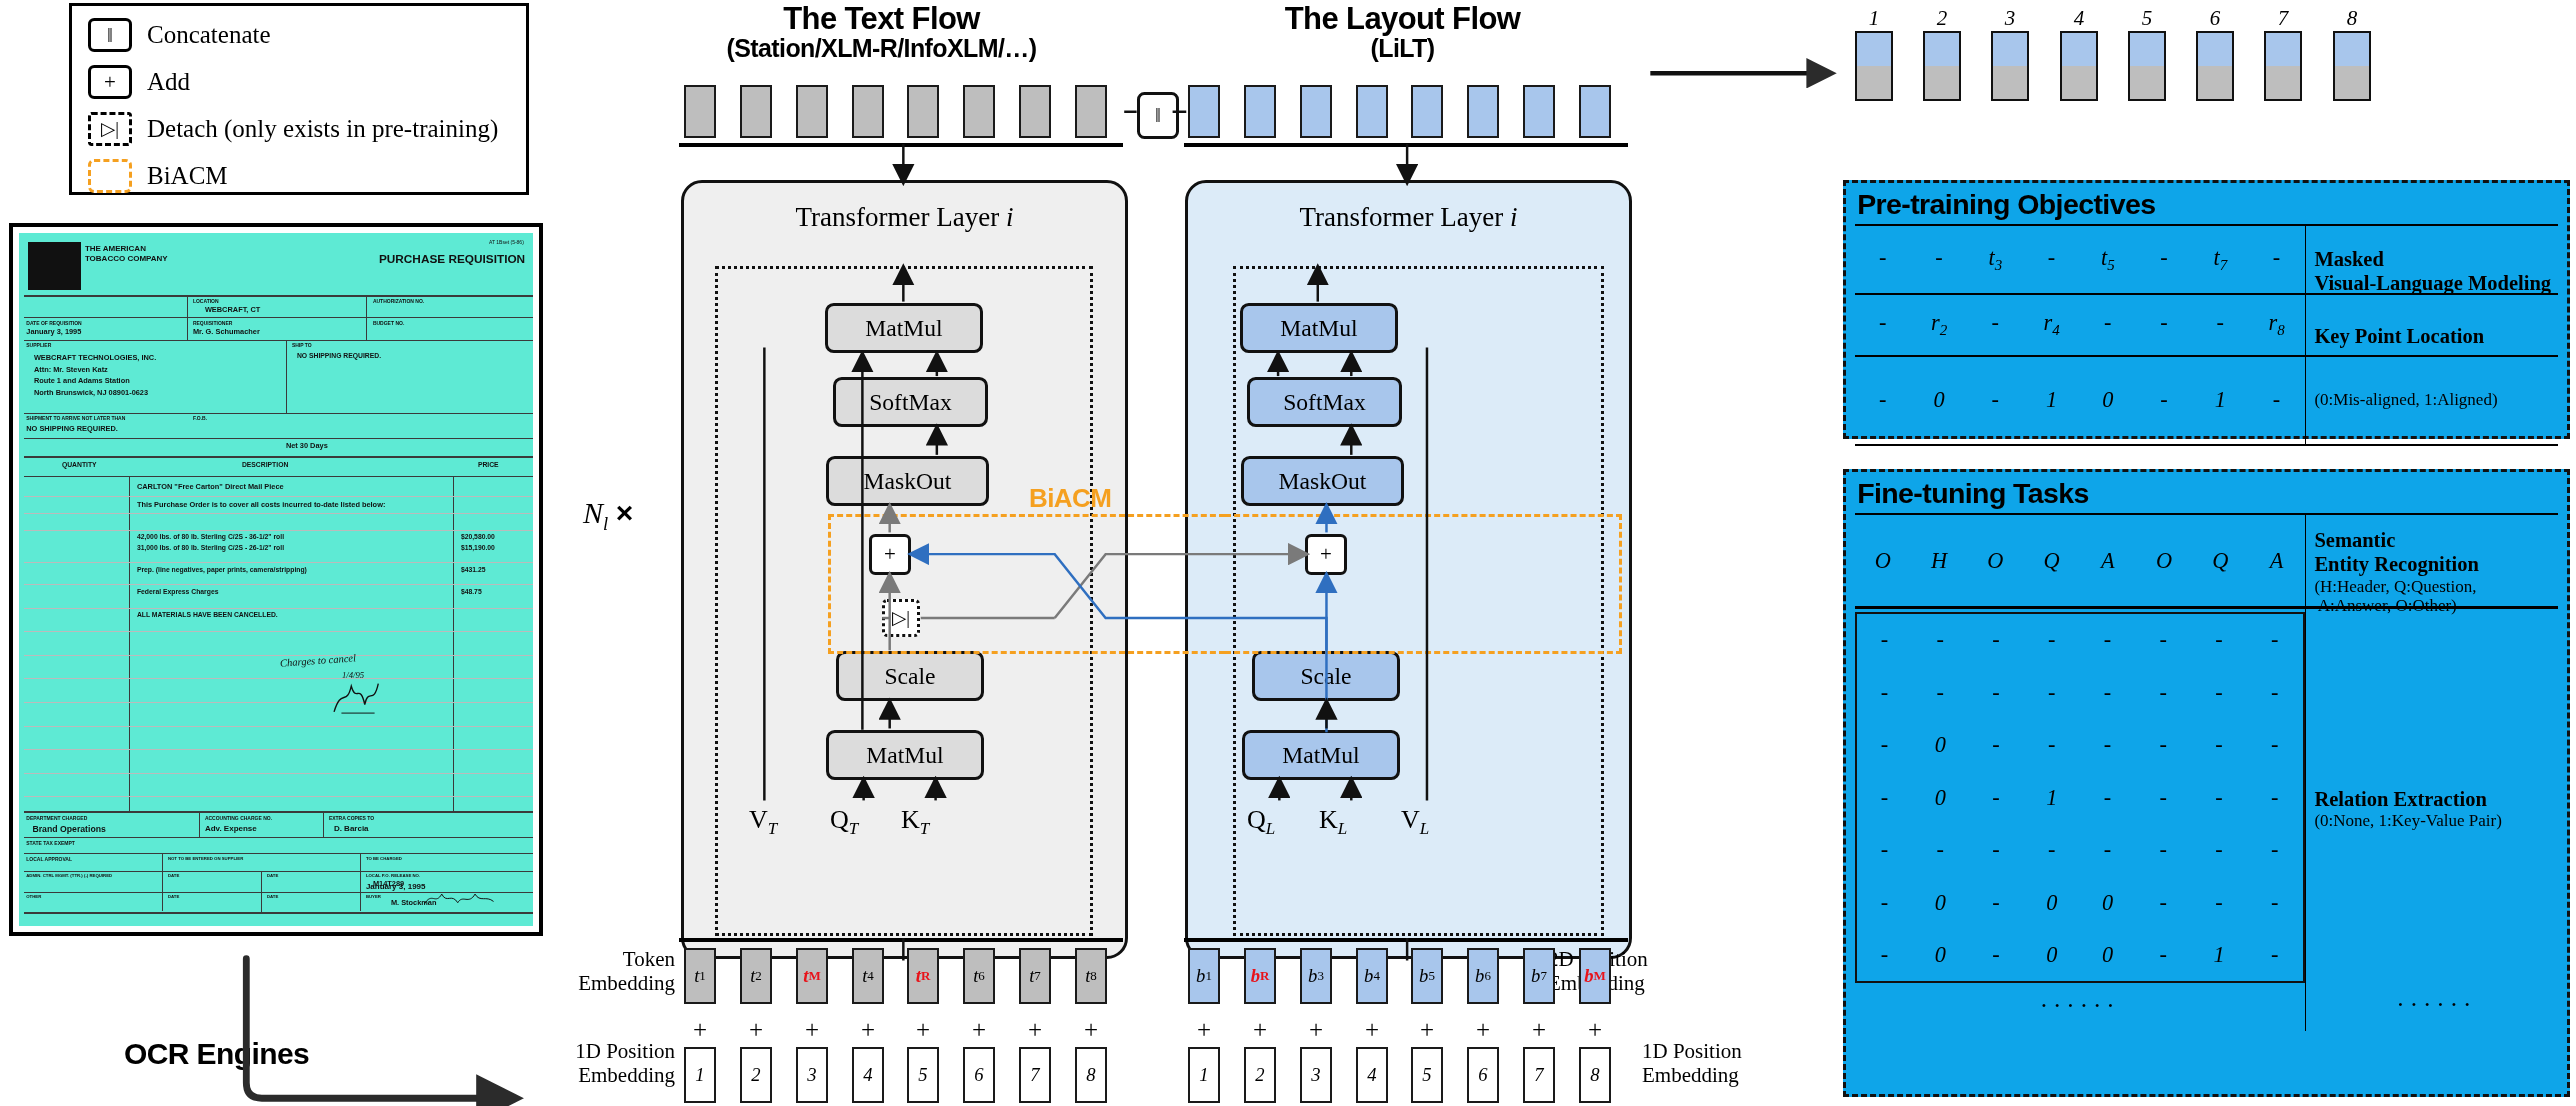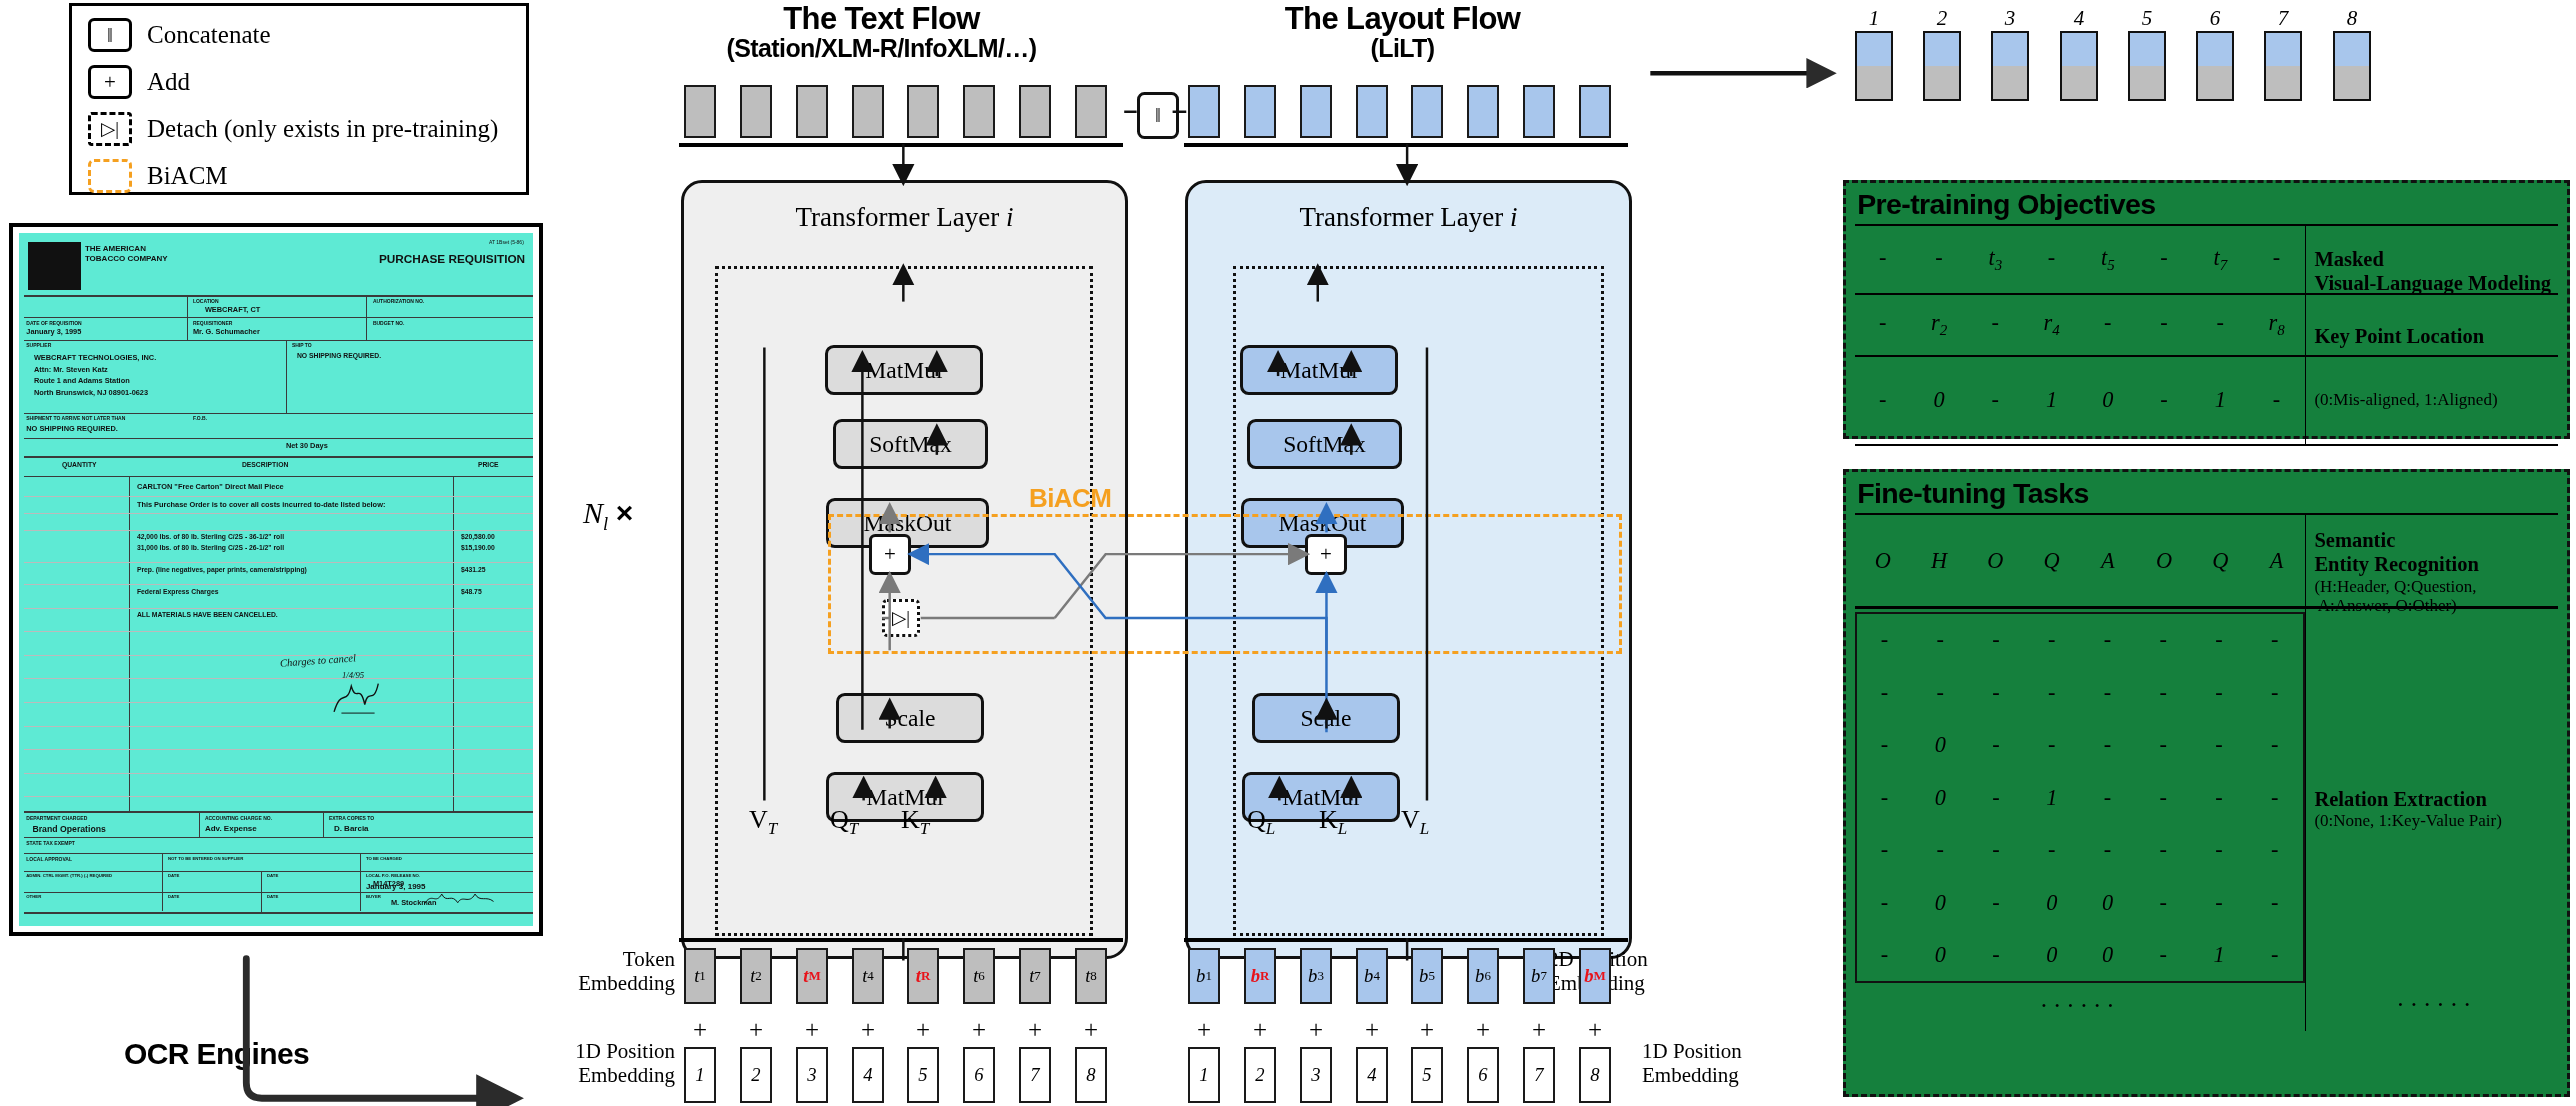--- a/index.html
+++ b/index.html
@@ -51,40 +51,40 @@
         display:flex;align-items:center;justify-content:center;}
 
   
   .panel{position:absolute;border:3.1px solid #111;border-radius:21px;box-sizing:border-box;}
   .panel.text{background:#EFEFEF;}
   .panel.layout{background:#DCEBF8;}
   .panel-title{position:absolute;width:100%;text-align:center;font-size:27px;}
   .dotbox{position:absolute;border:3.1px dotted #111;box-sizing:border-box;}
 
   .node{position:absolute;border:3.1px solid #111;border-radius:8.7px;box-sizing:border-box;
-        display:flex;align-items:center;justify-content:center;font-size:23.6px;margin-top:42px;}
+        display:flex;align-items:center;justify-content:center;font-size:23.6px;}
   .node.g{background:#DCDCDC;}
   .node.b{background:#A8C6EC;}
   .plusnode{position:absolute;border:3.1px solid #111;border-radius:6.2px;background:#fff;
             box-sizing:border-box;display:flex;align-items:center;justify-content:center;
             font-size:21px;}
   .detach{position:absolute;border:3.1px dotted #111;border-radius:5px;background:#fff;
           box-sizing:border-box;display:flex;align-items:center;justify-content:center;}
 
   .biacm-box{position:absolute;border:3.7px dashed #F5A020;box-sizing:border-box;}
   #biacm-label{font-family:"Liberation Sans",sans-serif;font-weight:bold;font-size:26px;
                color:#F5A020;letter-spacing:-0.6px;}
 
   .qkv{position:absolute;font-size:26px;font-family:"Liberation Serif",serif;}
   .qkv sub{font-size:17px;font-style:italic;}
 
   .sidelbl{position:absolute;font-size:21px;line-height:1.12;font-family:"Liberation Serif",serif;}
 
   
-  .rpanel{position:absolute;border:3.7px dashed #111;background:#15803d;box-sizing:border-box;}
+  .rpanel{position:absolute;border:3.7px dashed #111;background:#0ea5e9;box-sizing:border-box;}
   .rtitle{font-family:"Liberation Sans",sans-serif;font-weight:bold;font-size:28.5px;
           letter-spacing:-0.6px;padding:5px 0 2.5px 11.2px;}
   .hr{height:2.5px;background:#000;}
   .hr2{height:1.9px;background:#000;}
   .rrow{display:flex;}
   .cellgrid{display:flex;width:100%;}
   .cellgrid > div{flex:1;text-align:center;font-family:"Liberation Serif",serif;
                   font-style:italic;font-size:22.3px;}
   .rdesc{border-left:1.9px solid #000;padding-left:8.7px;display:flex;flex-direction:column;
          justify-content:center;}

